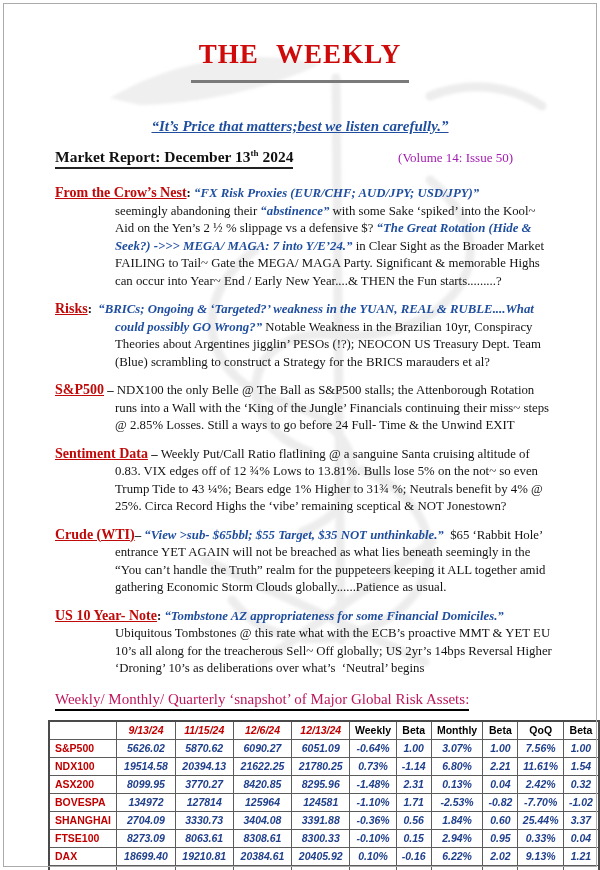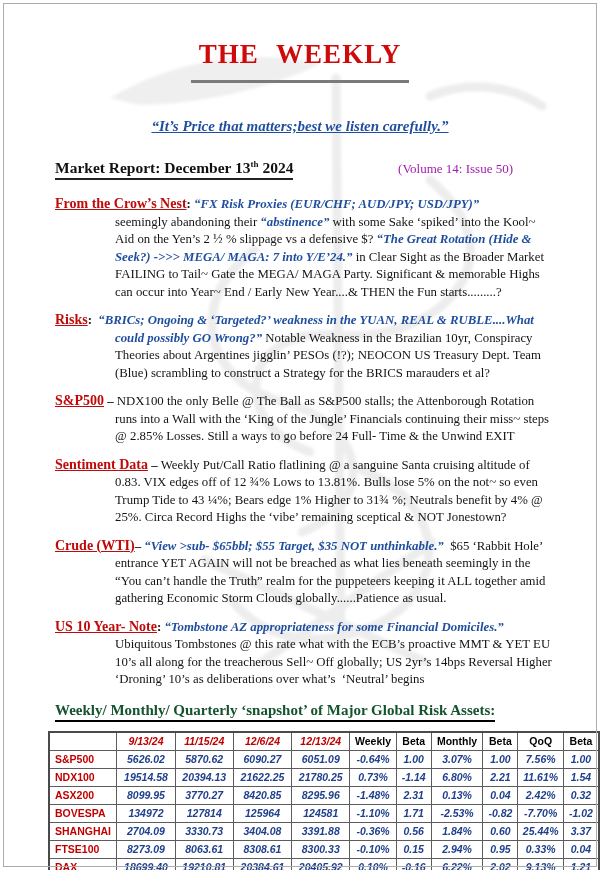--- a/index.html
+++ b/index.html
@@ -14,38 +14,38 @@
   header{text-align:center;padding-top:22px;}
   .title{
     display:inline-block;font-size:27px;font-weight:bold;color:#CE0A0A;
     word-spacing:10px;letter-spacing:1px;line-height:1.1;
     border-bottom:3px solid #7a7a7a;padding:0 8px 10px;
   }
   .tagline{
     margin-top:17px;font-size:15px;font-weight:bold;font-style:italic;
     color:#1F4E9F;text-decoration:underline;
   }
-  .report-row{display:flex;justify-content:space-between;align-items:baseline;margin:24px 55px 0 55px;font-family:Liberation Serif, serif;}
+  .report-row{display:flex;justify-content:space-between;align-items:baseline;margin:13px 55px 0 55px;font-family:Liberation Serif, serif;}
   .report-title{font-size:15.5px;font-weight:bold;color:#111;border-bottom:2px solid #222;padding-bottom:1px;}
   .report-title sup{font-size:9px;}
   .volume{font-size:13px;margin-right:32px;color:#a21caf;}
 
   #sections{margin:15px 45px 12px 55px;}
   .section{
     font-size:12.8px;line-height:17.5px;margin-bottom:10px;
     padding-left:60px;text-indent:-60px;white-space:pre-wrap;
   }
   .sec-heading{color:#C00909;font-weight:bold;font-size:14px;text-decoration:underline;}
   .sec-sep{font-weight:bold;color:#111;}
   .run-quote{color:#1F4E9F;font-weight:bold;font-style:italic;}
   .run-body{color:#141414;}
 
   .table-heading-wrap{margin:2px 45px 0 55px;}
   .table-heading{
-    display:inline-block;font-size:15px;font-weight:bold;color:#14532d;
+    display:inline-block;font-size:15px;font-weight:normal;color:#be185d;
     border-bottom:2px solid #000;padding-bottom:1px;
   }
   table{
     border-collapse:collapse;margin:9px 0 0 48px;
     font-family:"Liberation Sans","DejaVu Sans",sans-serif;
     border:2px solid #4a4a4a;
   }
   th,td{border:1px solid #5c5c5c;height:17px;text-align:center;padding:0 2px;font-size:10.5px;}
   th.h-date{color:#C00000;font-weight:bold;font-style:italic;}
   th.h-metric{color:#000;font-weight:bold;}

